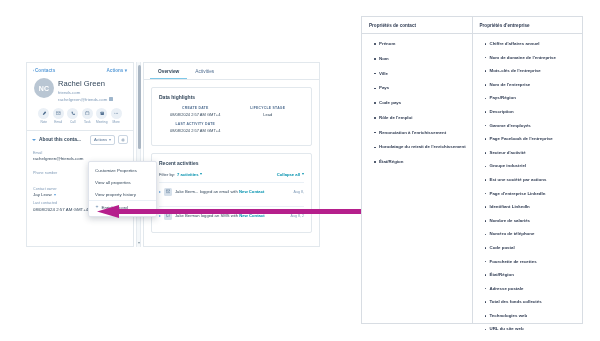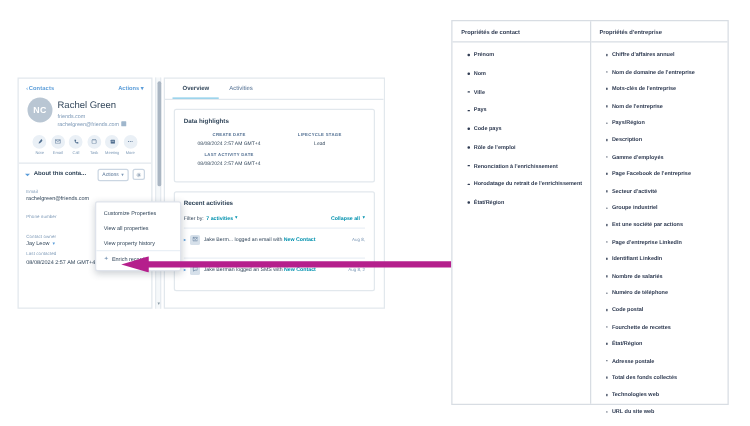--- a/index.html
+++ b/index.html
@@ -12,21 +12,21 @@
     height: 341px;
     position: relative;
     font-family: "Liberation Sans", sans-serif;
     overflow: hidden;
     -webkit-font-smoothing: antialiased;
   }
 
   
   #crm-screenshot {
     position: absolute;
-    left: 14px;
+    left: 26px;
     top: 62px;
     width: 294px;
     height: 185px;
     background: #ffffff;
   }
 
   
   .contact-panel {
     position: absolute;
     left: 0;

